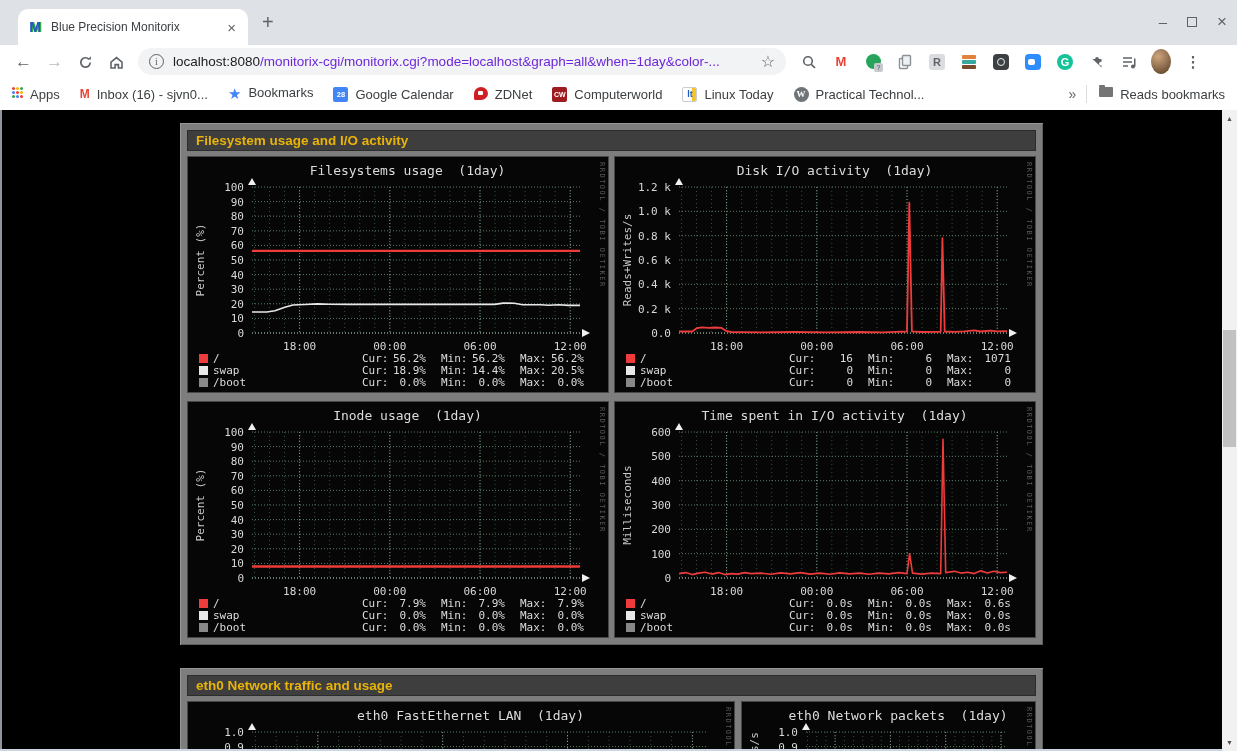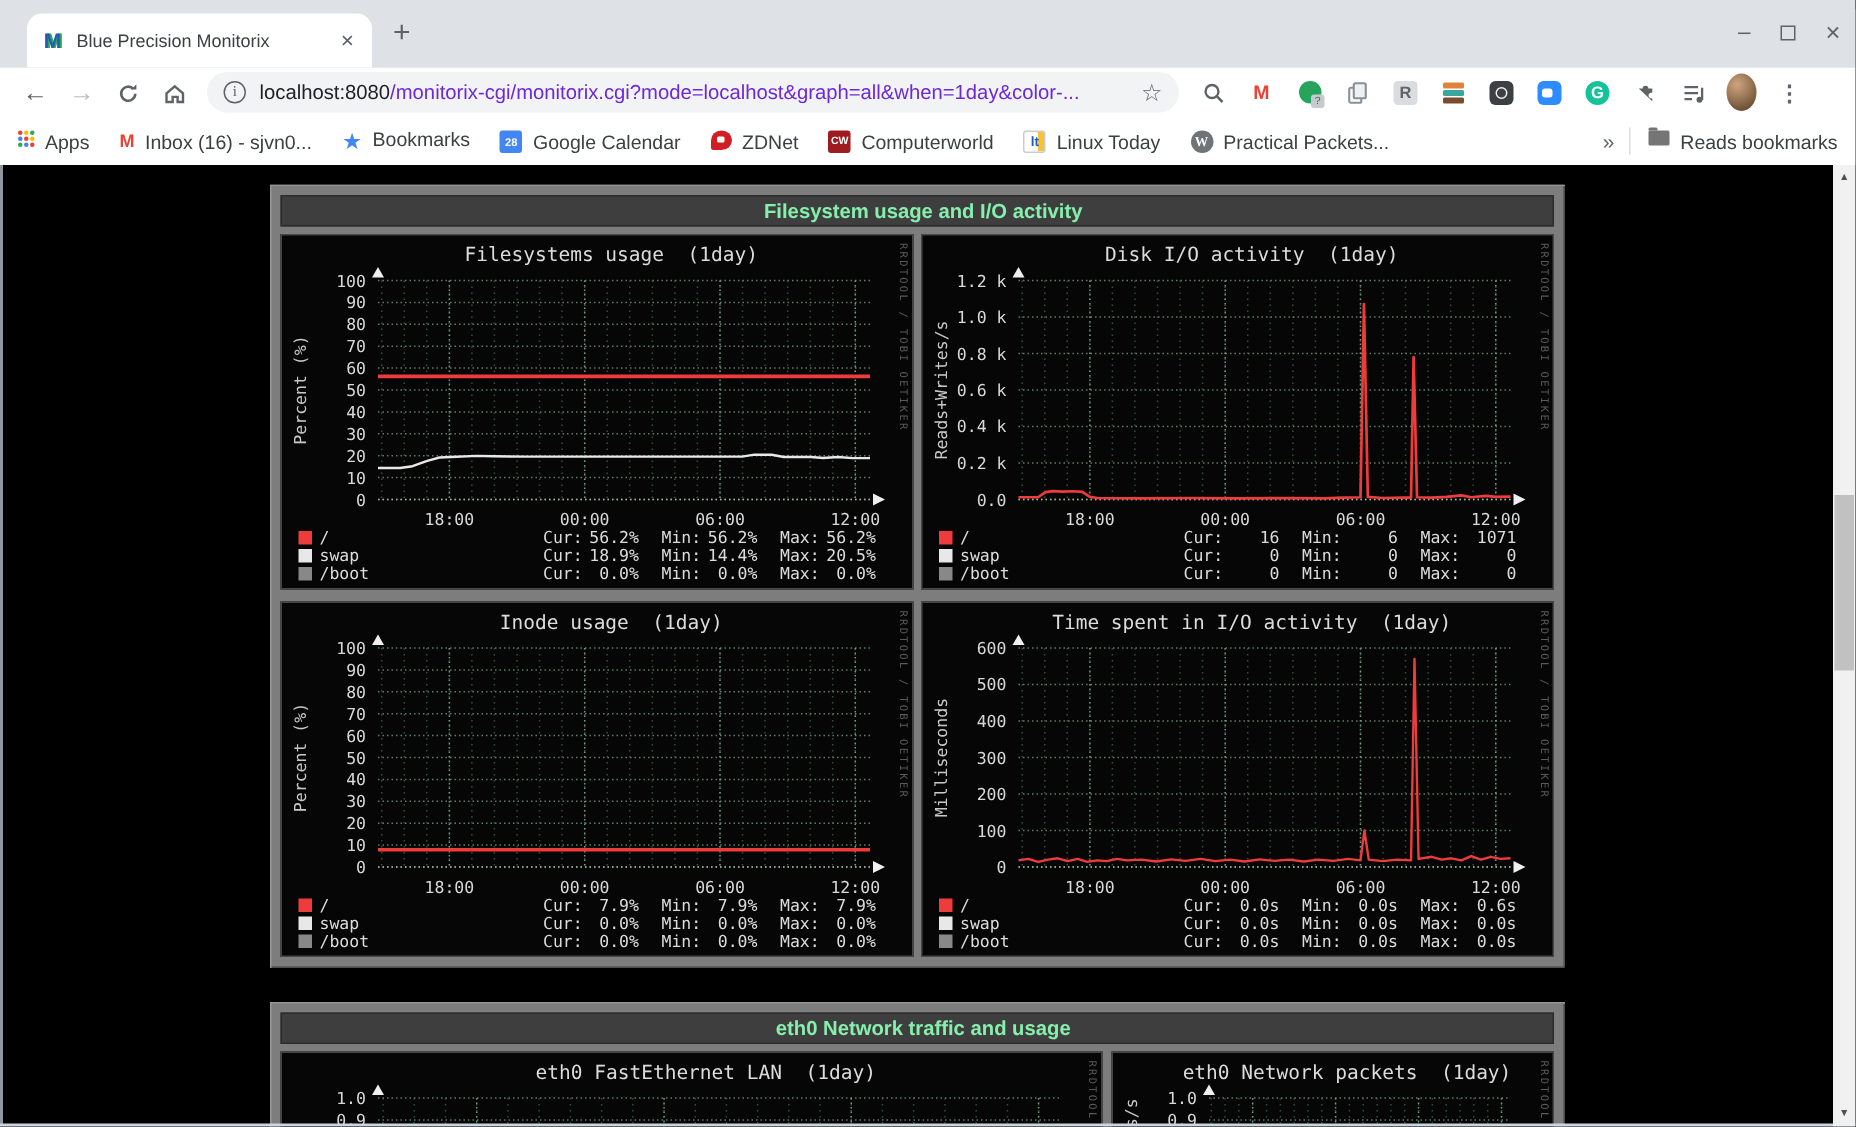--- a/index.html
+++ b/index.html
@@ -66,21 +66,21 @@
   .folder-ic:before{content:"";position:absolute;left:0;top:-2px;width:6px;height:2px;background:#757575;border-radius:1px 1px 0 0;}
 
   
   .content{position:absolute;top:110px;left:0;right:0;bottom:0;background:#000;}
   .winedgeL{position:absolute;left:0;top:110px;bottom:0;width:2px;background:#8f969d;z-index:5;}
   .winedgeB{position:absolute;left:0;right:0;bottom:0;height:2px;background:#ccd6e0;z-index:6;}
 
   .sec{position:absolute;left:180px;width:863px;background:#7d7d7d;padding:7px;box-shadow:inset 1px 1px 0 #969696, inset -1px -1px 0 #5e5e5e;}
   .sec1{top:13px;height:522px;}
   .sec2{top:558px;height:310px;}
-  .sec-title{height:21px;background:#3e3e3e;border:1px solid #2c2c2c;color:#86efac;font-weight:bold;font-size:13.5px;line-height:19px;padding-left:8px;margin-bottom:5px;text-align:center;}
+  .sec-title{height:21px;background:#3e3e3e;border:1px solid #2c2c2c;color:#eab308;font-weight:bold;font-size:13.5px;line-height:19px;padding-left:8px;margin-bottom:5px;}
   .grid4{display:grid;grid-template-columns:422px 422px;gap:8px 5px;}
   .row2{display:flex;gap:6px;}
   .panel{position:relative;width:422px;height:237px;background:#060606;border:1px solid #474747;overflow:hidden;flex:none;}
   .panel.wide{width:548px;}
   .panel.narrow{width:295px;}
   .panel svg{position:absolute;inset:0;}
   .panel svg text{font:11px "DejaVu Sans Mono",monospace;}
   .c-title{position:absolute;top:6px;left:0;right:1px;text-align:center;color:#dcdcdc;font:13px "DejaVu Sans Mono",monospace;white-space:pre;z-index:2;padding-left:20px;}
   .c-ylabel{position:absolute;left:-36px;top:95px;width:100px;height:16px;text-align:center;transform:rotate(-90deg);color:#c8c8c8;font:11px "DejaVu Sans Mono",monospace;z-index:2;}
   .c-ylabel.yl-high{top:52px;}
@@ -216,21 +216,21 @@
   <div class="bm">
     <span class="cw-ic">CW</span>
     <span>Computerworld</span>
   </div>
   <div class="bm">
     <span class="lt-ic">lt</span>
     <span>Linux Today</span>
   </div>
   <div class="bm">
     <span class="wp-ic">W</span>
-    <span>Practical Packets...</span>
+    <span>Practical Technol...</span>
   </div>
   <span class="chevrons">»</span>
   <span class="bm-divider"></span>
   <div class="bm" style="margin-right:0;">
     <span class="folder-ic"></span>
     <span>Reads bookmarks</span>
   </div>
 </div>
 
 <div class="content">

